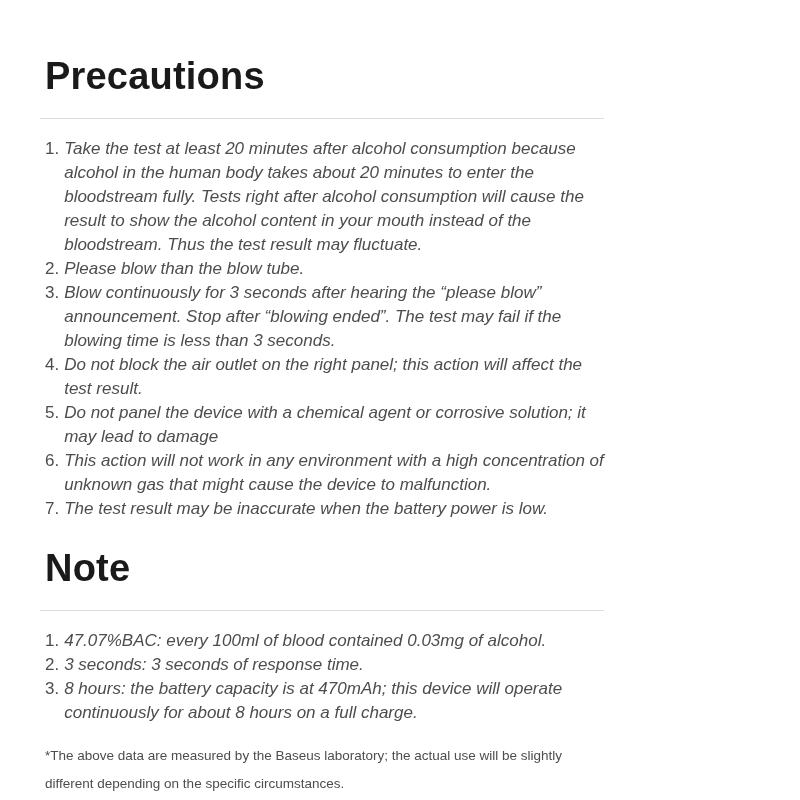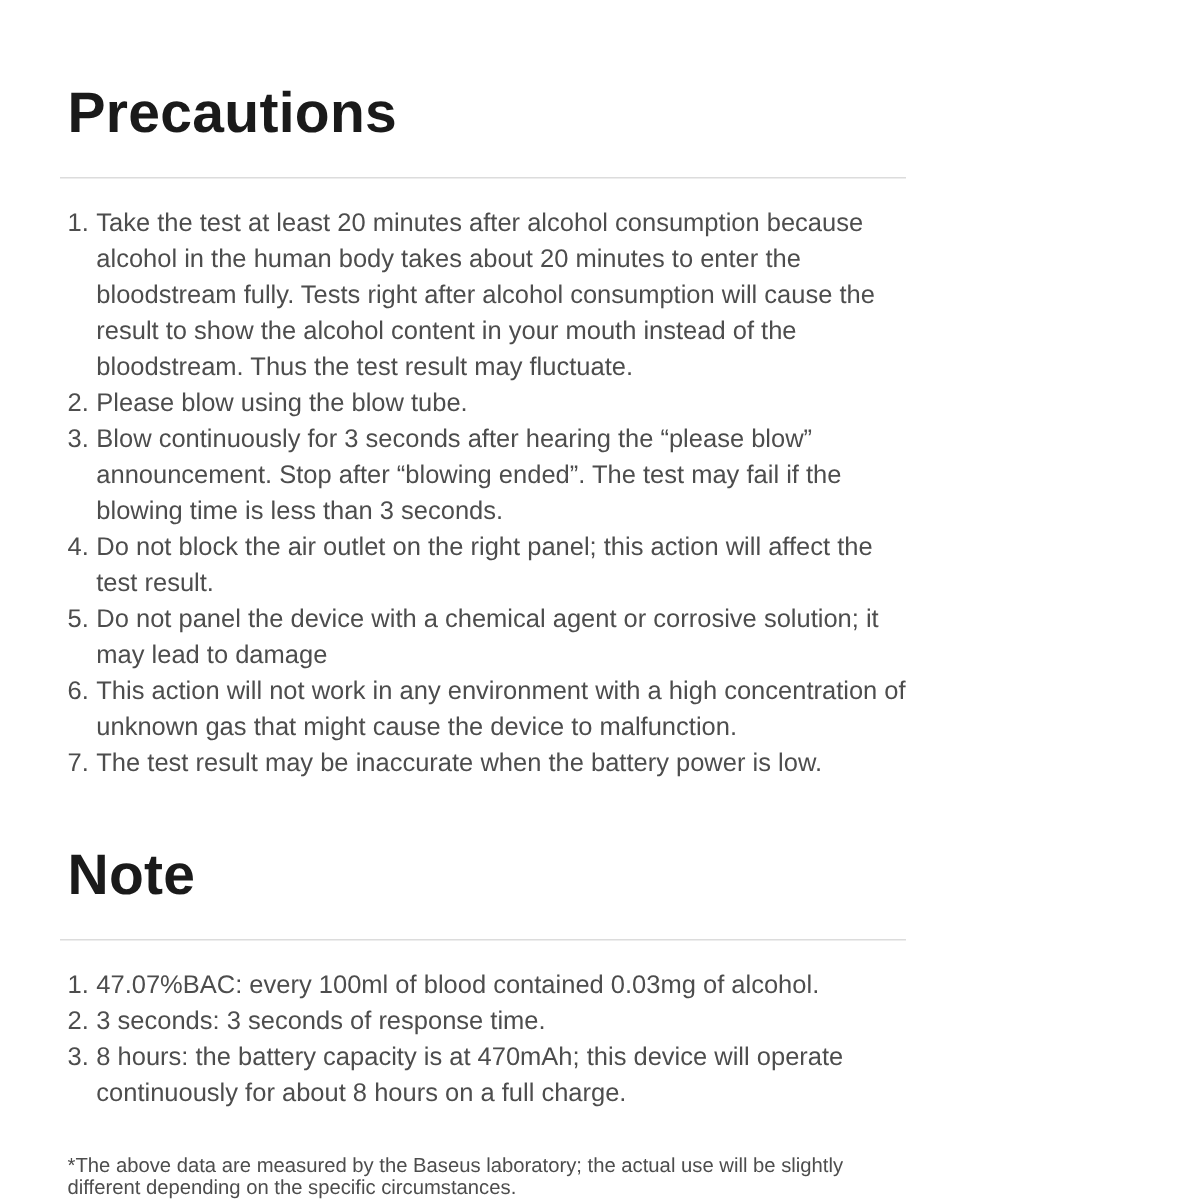--- a/index.html
+++ b/index.html
@@ -46,49 +46,50 @@
   }
   .row .num {
     flex: 0 0 auto;
     min-width: 16px;
     margin-right: 5px;
     padding-left: 5px;
     white-space: nowrap;
   }
   .row .txt {
     flex: 1 1 auto;
+    font-style: italic;
   }
   .note-section {
-    margin-top: 41px;
+    margin-top: 25px;
   }
   .footnote {
-    margin-top: 28px;
+    margin-top: 17px;
     padding-left: 5px;
     font-size: 13.5px;
-    line-height: 15px;
+    line-height: 28px;
     color: #4d4d4d;
     max-width: 710px;
   }
 </style>
 </head>
 <body>
 
 <div class="page">
 
   <section class="precautions-section">
     <h1 class="section-title">Precautions</h1>
     <hr class="divider">
     <ol class="num-list">
       <li class="row">
         <span class="num">1.</span>
         <span class="txt">Take the test at least 20 minutes after alcohol consumption because alcohol in the human body takes about 20 minutes to enter the bloodstream fully. Tests right after alcohol consumption will cause the result to show the alcohol content in your mouth instead of the bloodstream. Thus the test result may fluctuate.</span>
       </li>
       <li class="row">
         <span class="num">2.</span>
-        <span class="txt">Please blow using the blow tube.</span>
+        <span class="txt">Please blow than the blow tube.</span>
       </li>
       <li class="row">
         <span class="num">3.</span>
         <span class="txt">Blow continuously for 3 seconds after hearing the “please blow” announcement. Stop after “blowing ended”. The test may fail if the blowing time is less than 3 seconds.</span>
       </li>
       <li class="row">
         <span class="num">4.</span>
         <span class="txt">Do not block the air outlet on the right panel; this action will affect the test result.</span>
       </li>
       <li class="row">

